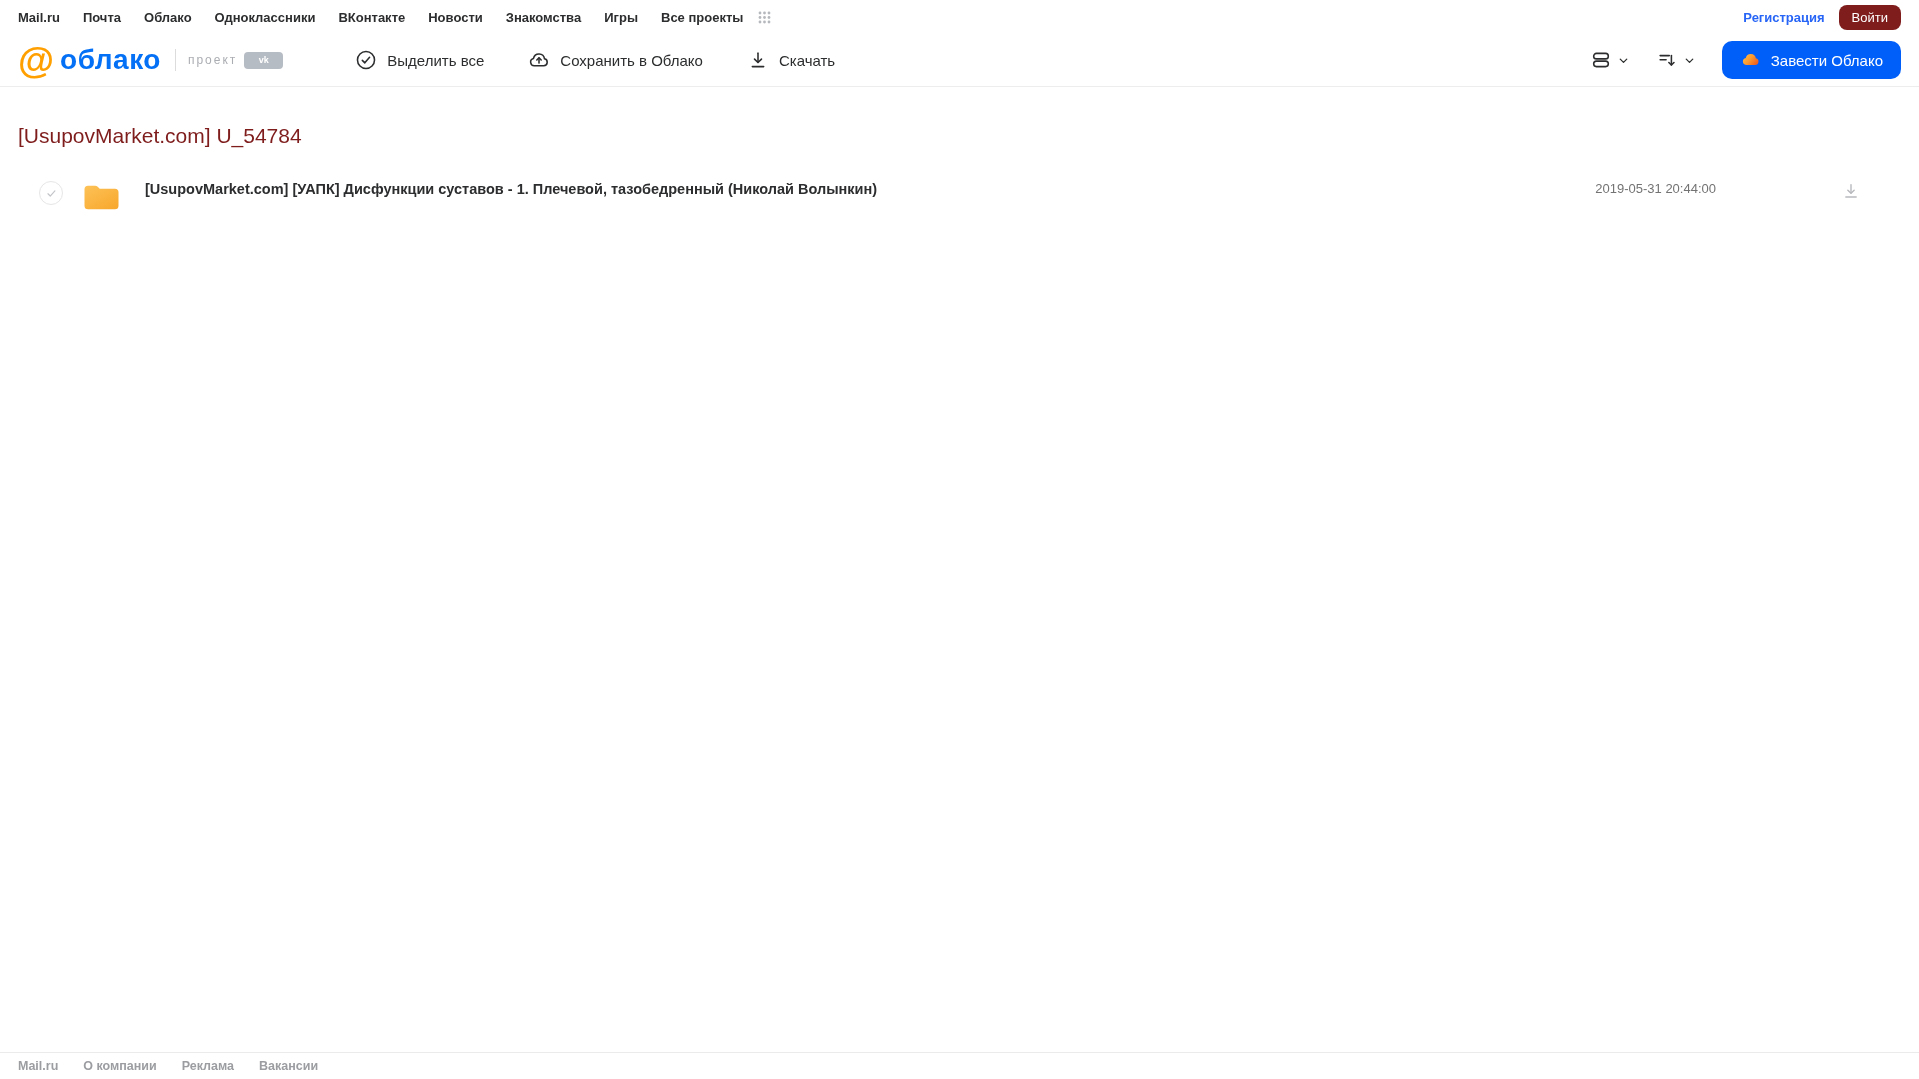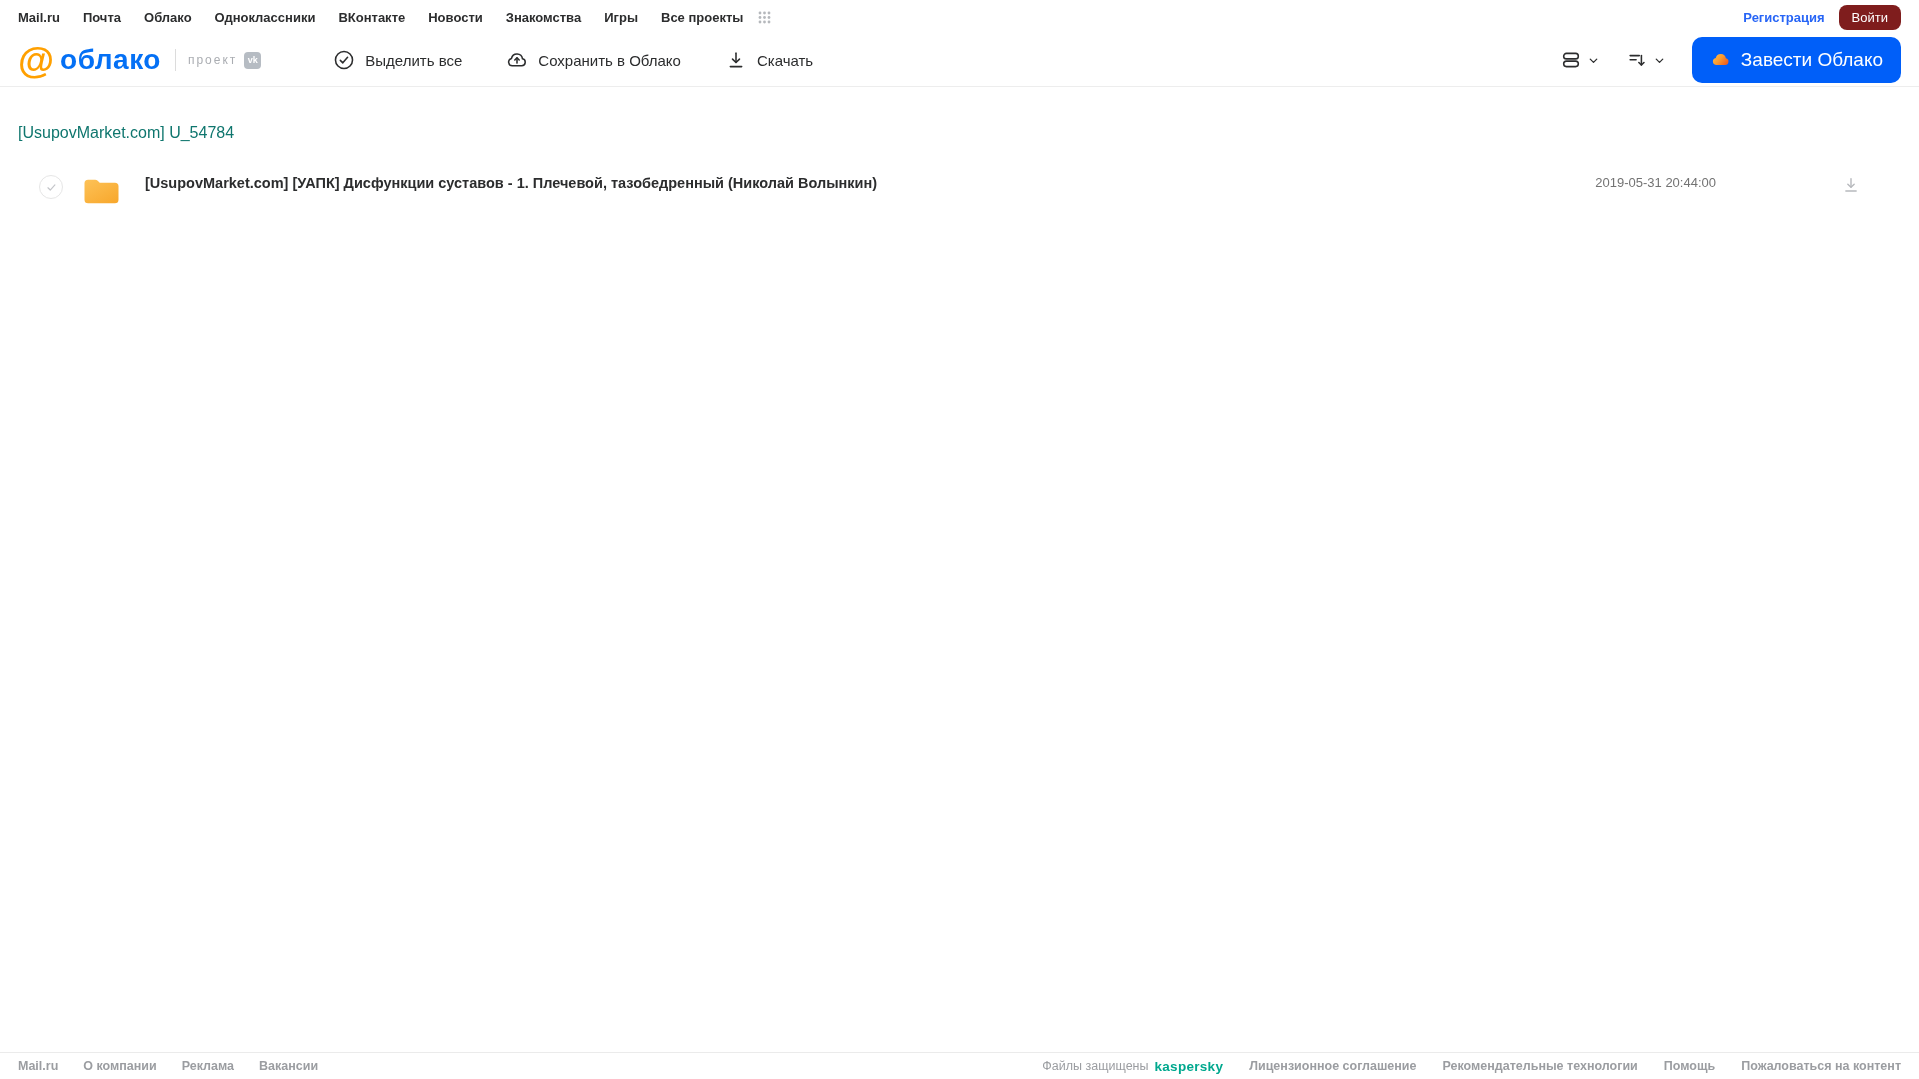--- a/index.html
+++ b/index.html
@@ -19,34 +19,34 @@
   .reg-link { color:#2765f6; }
   .login-btn { background:#7f1d1d; color:#fff; font-size:13px; padding:5px 13px; border-radius:8px; }
 
   
   .header { height:53px; display:flex; align-items:center; padding:0 18px; border-bottom:1px solid #ededed; }
   .logo { display:flex; align-items:center; cursor:pointer; }
   .logo-at { color:#ffa000; font-size:37px; font-weight:700; line-height:1; margin-right:6px; }
   .logo-word { color:#0470f5; font-size:28px; font-weight:700; letter-spacing:.5px; line-height:1; }
   .logo-divider { width:1px; height:22px; background:#dcdcdc; margin:0 12px 0 14px; }
   .project-label { color:#aaadb2; font-size:12px; letter-spacing:2px; }
-  .vk-badge { margin-left:7px; width:17px; height:17px; border-radius:4px; background:#b6bcc3;
+  .vk-badge { margin-left:7px; width:39px; height:17px; border-radius:4px; background:#b6bcc3;
     color:#fff; font-size:9px; font-weight:700; display:inline-flex; align-items:center; justify-content:center; }
 
   .toolbar { display:flex; align-items:center; gap:44px; margin-left:72px; }
   .tool-btn { display:flex; align-items:center; gap:10px; font-size:15px; color:#2c2d2e; }
 
   .header-right { margin-left:auto; display:flex; align-items:center; gap:26px; }
   .icon-ctl { display:flex; align-items:center; gap:5px; }
   .cta-btn { display:flex; align-items:center; gap:9px; background:#005ff9; color:#fff;
-    font-size:19px; height:46px; padding:0 18px; border-radius:10px; }
+    font-size:15px; height:38px; padding:0 18px; border-radius:10px; }
 
   
   .main { padding:0 18px; }
-  .page-title { font-size:16px; font-weight:500; color:#0f766e; margin-top:37px; }
+  .page-title { font-size:21px; font-weight:500; color:#7f1d1d; margin-top:37px; }
   .file-row { margin-top:33px; height:46px; display:flex; align-items:flex-start; padding-right:40px; }
   .row-check { margin-left:21px; width:24px; height:24px; border-radius:50%;
     border:1px solid #e6e6e6; background:#fff; display:flex; align-items:center; justify-content:center; flex:0 0 auto; }
   .folder-wrap { margin-left:19px; flex:0 0 auto; display:flex; }
   .file-name { margin-left:24px; font-size:14.5px; color:#2c2d2e; flex:1 1 auto;
     white-space:nowrap; overflow:hidden; text-overflow:ellipsis; }
   .file-date { font-size:13px; color:#737373; white-space:nowrap; margin-right:125px; }
   .row-dl { display:flex; flex:0 0 auto; }
 
   
@@ -211,23 +211,13 @@
   </div>
 </main>
 
 <footer class="footer">
   <div class="footer-left">
     <a>Mail.ru</a>
     <a>О компании</a>
     <a>Реклама</a>
     <a>Вакансии</a>
   </div>
-  <div class="footer-right">
-    <span class="protected">
-      <span>Файлы защищены</span>
-      <span class="kaspersky">kaspersky</span>
-    </span>
-    <a>Лицензионное соглашение</a>
-    <a>Рекомендательные технологии</a>
-    <a>Помощь</a>
-    <a>Пожаловаться на контент</a>
-  </div>
 </footer>
 
 </body></html>

